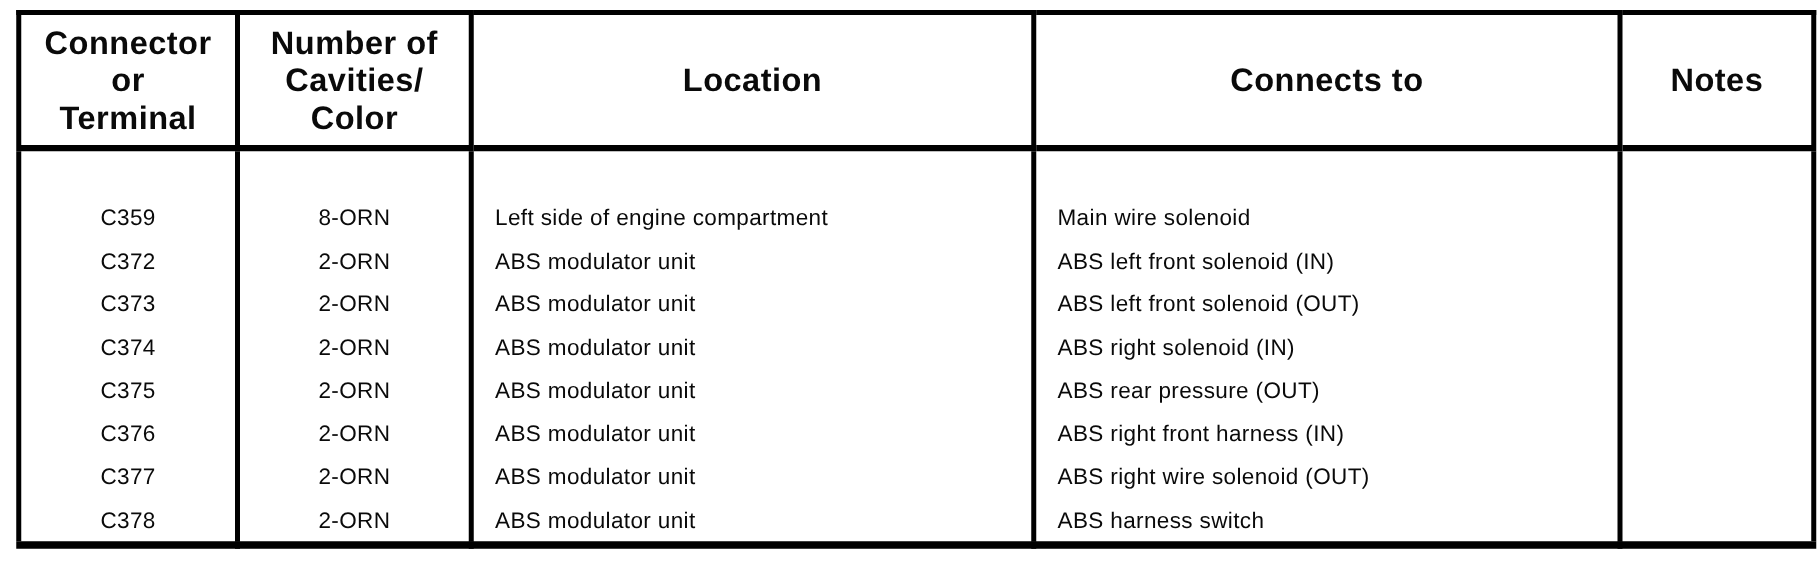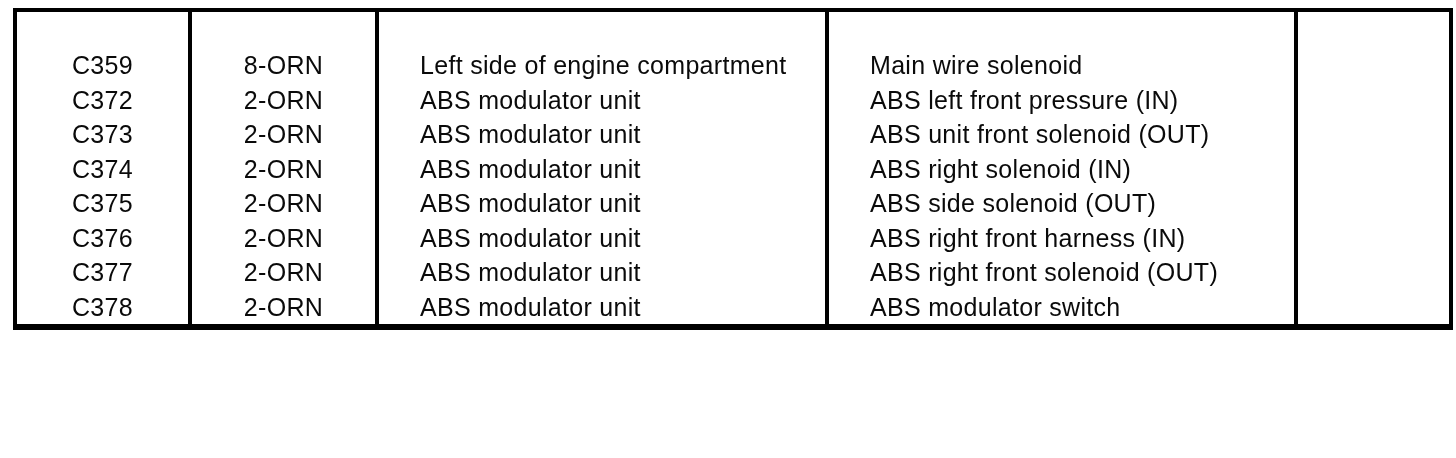--- a/index.html
+++ b/index.html
@@ -43,47 +43,68 @@
     line-height: 30px;
     letter-spacing: 0.4px;
     padding: 0 4px;
     border-bottom: 5px solid #000000;
   }
   tr.body-row td {
     height: 315px;
     vertical-align: top;
     padding: 36px 0 0 0;
     box-sizing: border-box;
-    font-size: 25px;
+    font-size: 18px;
     letter-spacing: 0.3px;
   }
   .hline { display: block; }
   .cell-line {
     display: block;
     height: 34.5px;
     line-height: 34.5px;
     white-space: nowrap;
   }
   td.col-center .cell-line { text-align: center; }
-  td.col-left .cell-line { text-align: left; padding-left: 17px; margin-left: 24px; }
+  td.col-left .cell-line { text-align: left; padding-left: 17px; }
   td.col-notes { background: #ffffff; }
 </style>
 </head>
 <body>
 
 <div class="page">
   <table class="doc-table">
     <colgroup>
       <col style="width:175px">
       <col style="width:187px">
       <col style="width:450px">
       <col style="width:469px">
       <col style="width:155px">
     </colgroup>
     <tbody>
+      <tr class="header-row">
+        <th>
+          <span class="hline">Connector</span>
+          <span class="hline">or</span>
+          <span class="hline">Terminal</span>
+        </th>
+        <th>
+          <span class="hline">Number of</span>
+          <span class="hline">Cavities/</span>
+          <span class="hline">Color</span>
+        </th>
+        <th>
+          <span class="hline">Location</span>
+        </th>
+        <th>
+          <span class="hline">Connects to</span>
+        </th>
+        <th>
+          <span class="hline">Notes</span>
+        </th>
+      </tr>
       <tr class="body-row">
         <td class="col-center">
           <span class="cell-line">C359</span>
           <span class="cell-line">C372</span>
           <span class="cell-line">C373</span>
           <span class="cell-line">C374</span>
           <span class="cell-line">C375</span>
           <span class="cell-line">C376</span>
           <span class="cell-line">C377</span>
           <span class="cell-line">C378</span>
@@ -103,27 +124,27 @@
           <span class="cell-line">ABS modulator unit</span>
           <span class="cell-line">ABS modulator unit</span>
           <span class="cell-line">ABS modulator unit</span>
           <span class="cell-line">ABS modulator unit</span>
           <span class="cell-line">ABS modulator unit</span>
           <span class="cell-line">ABS modulator unit</span>
           <span class="cell-line">ABS modulator unit</span>
         </td>
         <td class="col-left">
           <span class="cell-line">Main wire solenoid</span>
-          <span class="cell-line">ABS left front pressure (IN)</span>
-          <span class="cell-line">ABS unit front solenoid (OUT)</span>
+          <span class="cell-line">ABS left front solenoid (IN)</span>
+          <span class="cell-line">ABS left front solenoid (OUT)</span>
           <span class="cell-line">ABS right solenoid (IN)</span>
-          <span class="cell-line">ABS side solenoid (OUT)</span>
+          <span class="cell-line">ABS rear pressure (OUT)</span>
           <span class="cell-line">ABS right front harness (IN)</span>
-          <span class="cell-line">ABS right front solenoid (OUT)</span>
-          <span class="cell-line">ABS modulator switch</span>
+          <span class="cell-line">ABS right wire solenoid (OUT)</span>
+          <span class="cell-line">ABS harness switch</span>
         </td>
         <td class="col-notes col-left">
           <span class="cell-line"></span>
           <span class="cell-line"></span>
           <span class="cell-line"></span>
           <span class="cell-line"></span>
           <span class="cell-line"></span>
           <span class="cell-line"></span>
           <span class="cell-line"></span>
           <span class="cell-line"></span>

